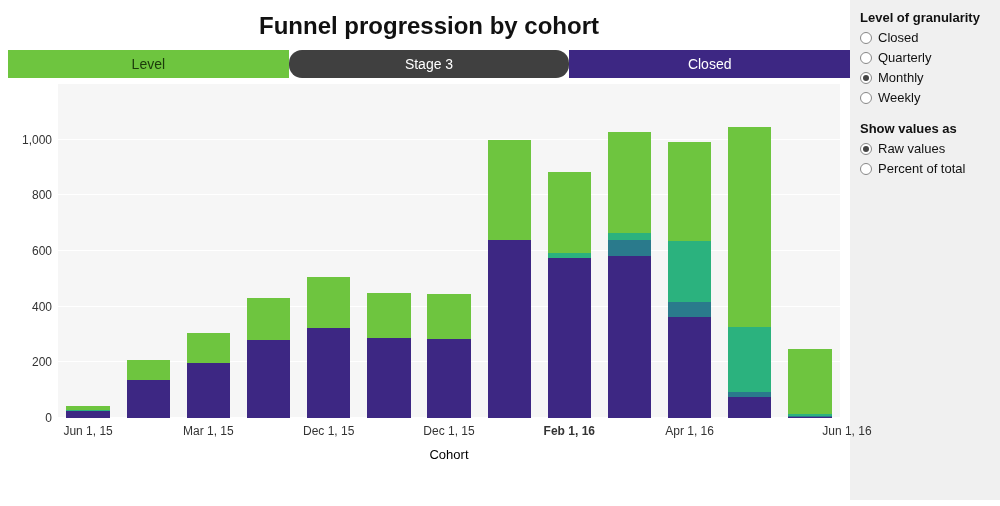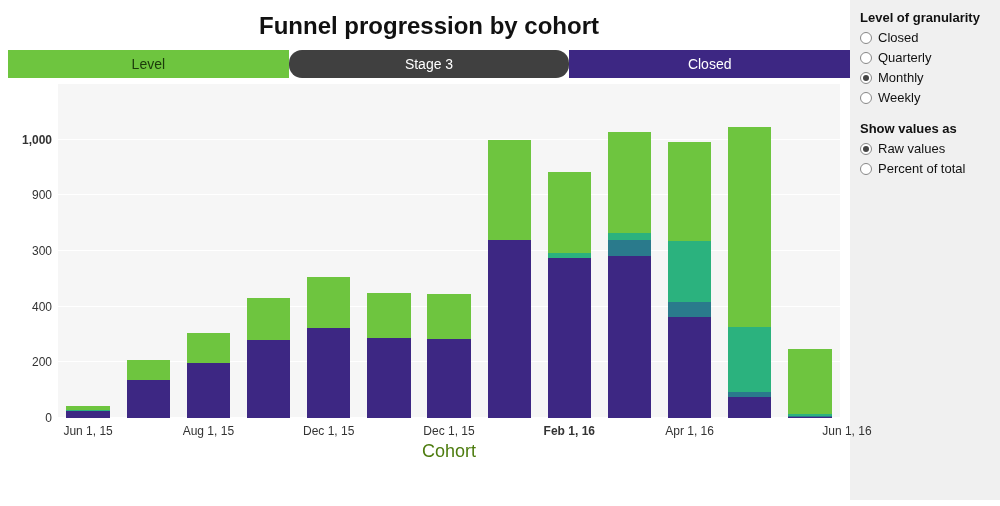--- a/index.html
+++ b/index.html
@@ -33,21 +33,21 @@
   .bar-col { flex: 1 1 0; display: flex; justify-content: center; align-items: flex-end; height: 100%; position: relative; }
   .bar { width: 72%; display: flex; flex-direction: column-reverse;  }
   .seg { width: 100%; }
   .seg.closed { background: #3d2783; }
   .seg.stage3 { background: #2a7a8c; }
   .seg.stage2 { background: #2bb27e; }
   .seg.lead   { background: #6ec53f; }
 
   .x-axis { position: absolute; left: 50px; right: 10px; bottom: 0; height: 46px; }
   .x-tick { position: absolute; bottom: 26px; font-size: 12px; color: #333; transform: translateX(-50%); white-space: nowrap; }
-  .x-label { position: absolute; bottom: 2px; left: 50%; transform: translateX(-50%); font-size: 18px; color: #4d7c0f; }
+  .x-label { position: absolute; bottom: 2px; left: 50%; transform: translateX(-50%); font-size: 13px; color: #000000; }
 </style>
 </head>
 <body>
 
 <div class="root">
   <div class="chart-area">
     <div class="title">Funnel progression by cohort</div>
 
     <div class="legend">
       <div class="legend-swatch lead">Level</div>
@@ -61,23 +61,23 @@
           <div class="gridline" style="bottom: 16.6667%;"></div>
           <div class="gridline" style="bottom: 33.3333%;"></div>
           <div class="gridline" style="bottom: 50%;"></div>
           <div class="gridline" style="bottom: 66.6667%;"></div>
           <div class="gridline" style="bottom: 83.3333%;"></div>
         </div>
       <div class="y-axis" id="y-axis">
           <div class="y-tick" style="bottom: 0%;">0</div>
           <div class="y-tick" style="bottom: 16.6667%;">200</div>
           <div class="y-tick" style="bottom: 33.3333%;">400</div>
-          <div class="y-tick" style="bottom: 50%;">300</div>
-          <div class="y-tick" style="bottom: 66.6667%;">900</div>
-          <div class="y-tick" style="bottom: 83.3333%; font-weight: bold;">1,000</div>
+          <div class="y-tick" style="bottom: 50%;">600</div>
+          <div class="y-tick" style="bottom: 66.6667%;">800</div>
+          <div class="y-tick" style="bottom: 83.3333%;">1,000</div>
         </div>
       <div class="bars" id="bars">
           <div class="bar-col">
             <div class="bar" style="height: 18.75%;">
               <div class="seg closed" style="height: 10.8333%;"></div>
               <div class="seg stage2" style="height: 1.66667%;"></div>
               <div class="seg lead" style="height: 6.25%;"></div>
             </div>
           </div>
           <div class="bar-col">
@@ -158,21 +158,21 @@
               <div class="seg closed" style="height: 0.416667%;"></div>
               <div class="seg stage3" style="height: 0.833333%;"></div>
               <div class="seg stage2" style="height: 1.25%;"></div>
               <div class="seg lead" style="height: 42.9167%;"></div>
             </div>
           </div>
         </div>
       <div class="x-axis" id="x-axis">
         <div class="x-label">Cohort</div>
       <div class="x-tick" style="left: 3.84615%;">Jun 1, 15</div>
-          <div class="x-tick" style="left: 19.2308%;">Aug 1, 15</div>
+          <div class="x-tick" style="left: 19.2308%;">Mar 1, 15</div>
           <div class="x-tick" style="left: 34.6154%;">Dec 1, 15</div>
           <div class="x-tick" style="left: 50%;">Dec 1, 15</div>
           <div class="x-tick" style="left: 65.3846%; font-weight: bold;">Feb 1, 16</div>
           <div class="x-tick" style="left: 80.7692%;">Apr 1, 16</div>
           <div class="x-tick" style="left: 96.1538%; margin-left: 37px;">Jun 1, 16</div>
         </div>
     </div>
   </div>
 
   <div class="sidebar">

